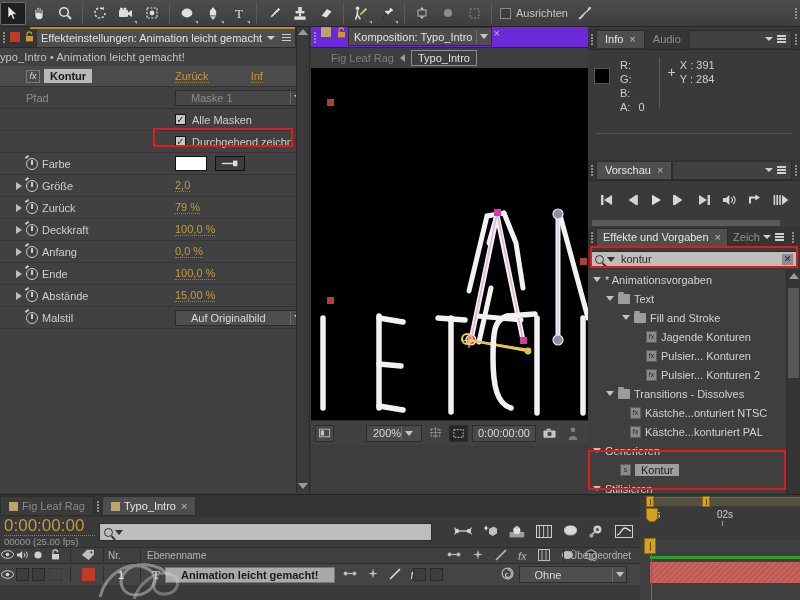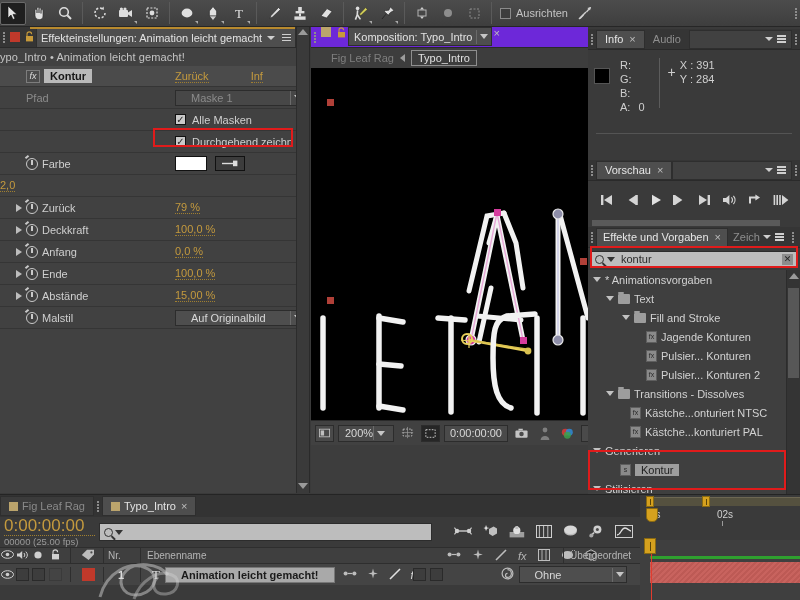--- a/index.html
+++ b/index.html
@@ -106,21 +106,21 @@
               background:#3d3d3d;font-size:11px;}
   .crumb-dim{color:#7f7f7f;}
   .crumb-arr{width:0;height:0;border-top:4px solid transparent;border-bottom:4px solid transparent;border-right:5px solid #9b9b9b;}
   .crumb-cur{border:1px solid #8e8e8e;padding:1px 6px;color:#e0e0e0;background:#3d3d3d;}
   #comp-view{position:relative;width:277px;height:352px;background:#000;overflow:hidden;}
   #comp-bottom{height:25px;background:#414141;border-top:1px solid #2a2a2a;
                display:flex;align-items:center;gap:4px;padding-left:4px;}
   .cb-btn{height:17px;min-width:19px;background:#4a4a4a;border:1px solid #2c2c2c;
           display:flex;align-items:center;justify-content:center;color:#cfcfcf;font-size:10px;padding:0 3px;}
   .cb-zoom{height:17px;width:56px;background:#4a4a4a;border:1px solid #2c2c2c;
-           display:flex;align-items:center;justify-content:space-between;padding:0 20px 0 6px;color:#d8d8d8;}
+           display:flex;align-items:center;justify-content:space-between;padding:0 20px 0 6px;color:#d8d8d8;margin-left:28px;}
   .cb-time{height:17px;background:#4a4a4a;border:1px solid #2c2c2c;
            display:flex;align-items:center;padding:0 5px;color:#d8d8d8;font-size:11px;}
 
   
   #right-col{left:588px;top:29px;width:212px;height:466px;background:#3a3a3a;}
   .rpanel-tabbar{height:21px;background:#353535;display:flex;align-items:center;
                  border-bottom:1px solid #2a2a2a;}
   .rtab{height:19px;padding:0 8px;display:flex;align-items:center;gap:5px;
         color:#cfcfcf;font-size:11px;}
   .rtab.active{background:#4e4e4e;border:1px solid #2e2e2e;color:#e6e6e6;}
@@ -424,20 +424,25 @@
         <span class="eyed">
           <svg width="18" height="9" viewBox="0 0 18 9">
               <line x1="1" y1="4.5" x2="13" y2="4.5" stroke="#ddd" stroke-width="1.4"></line>
               <rect x="12" y="1.6" width="4.4" height="5.6" fill="#ddd"></rect>
             </svg>
         </span>
       </div>
     </div>
 
     <div class="fxrow">
+      <div class="fx-name">
+          <span class="tri"></span>
+        <span class="stopw"></span>
+        <span class="fxlabel">Größe</span>
+        </div>
       <div class="fx-val">
           <span class="num">2,0</span>
         </div>
     </div>
 
     <div class="fxrow">
       <div class="fx-name">
           <span class="tri"></span>
         <span class="stopw"></span>
         <span class="fxlabel">Zurück</span>

